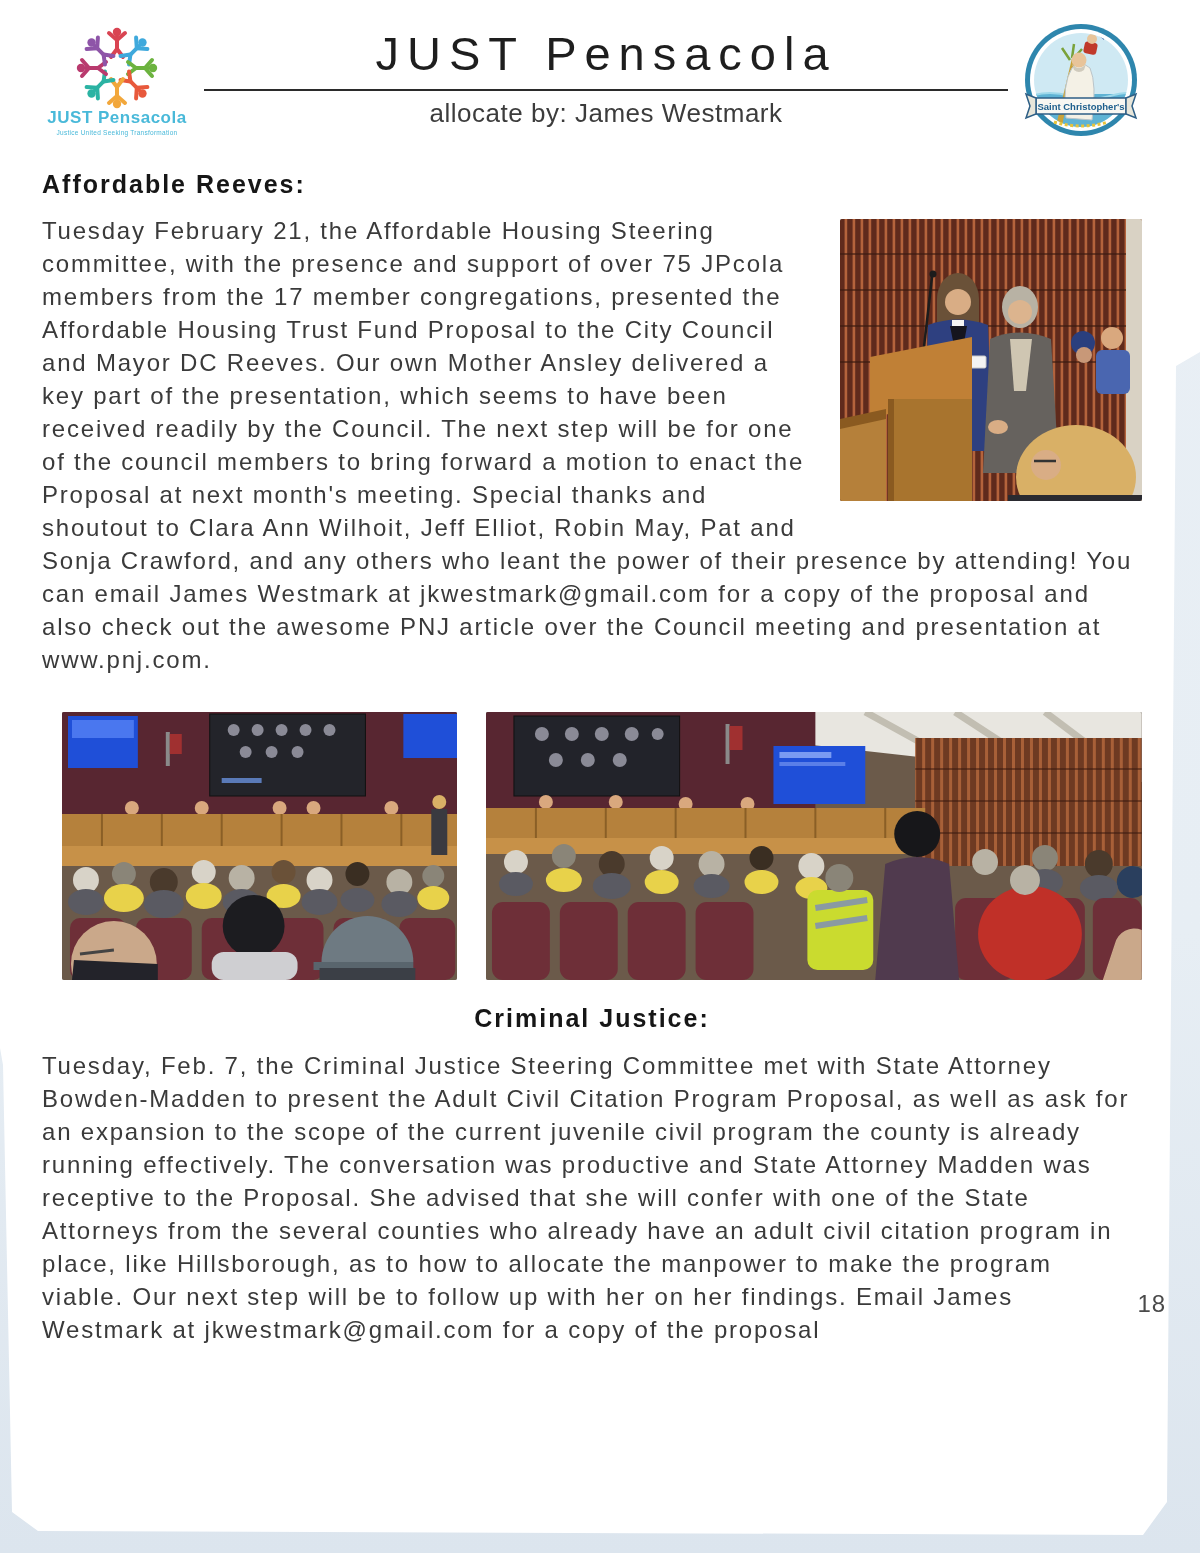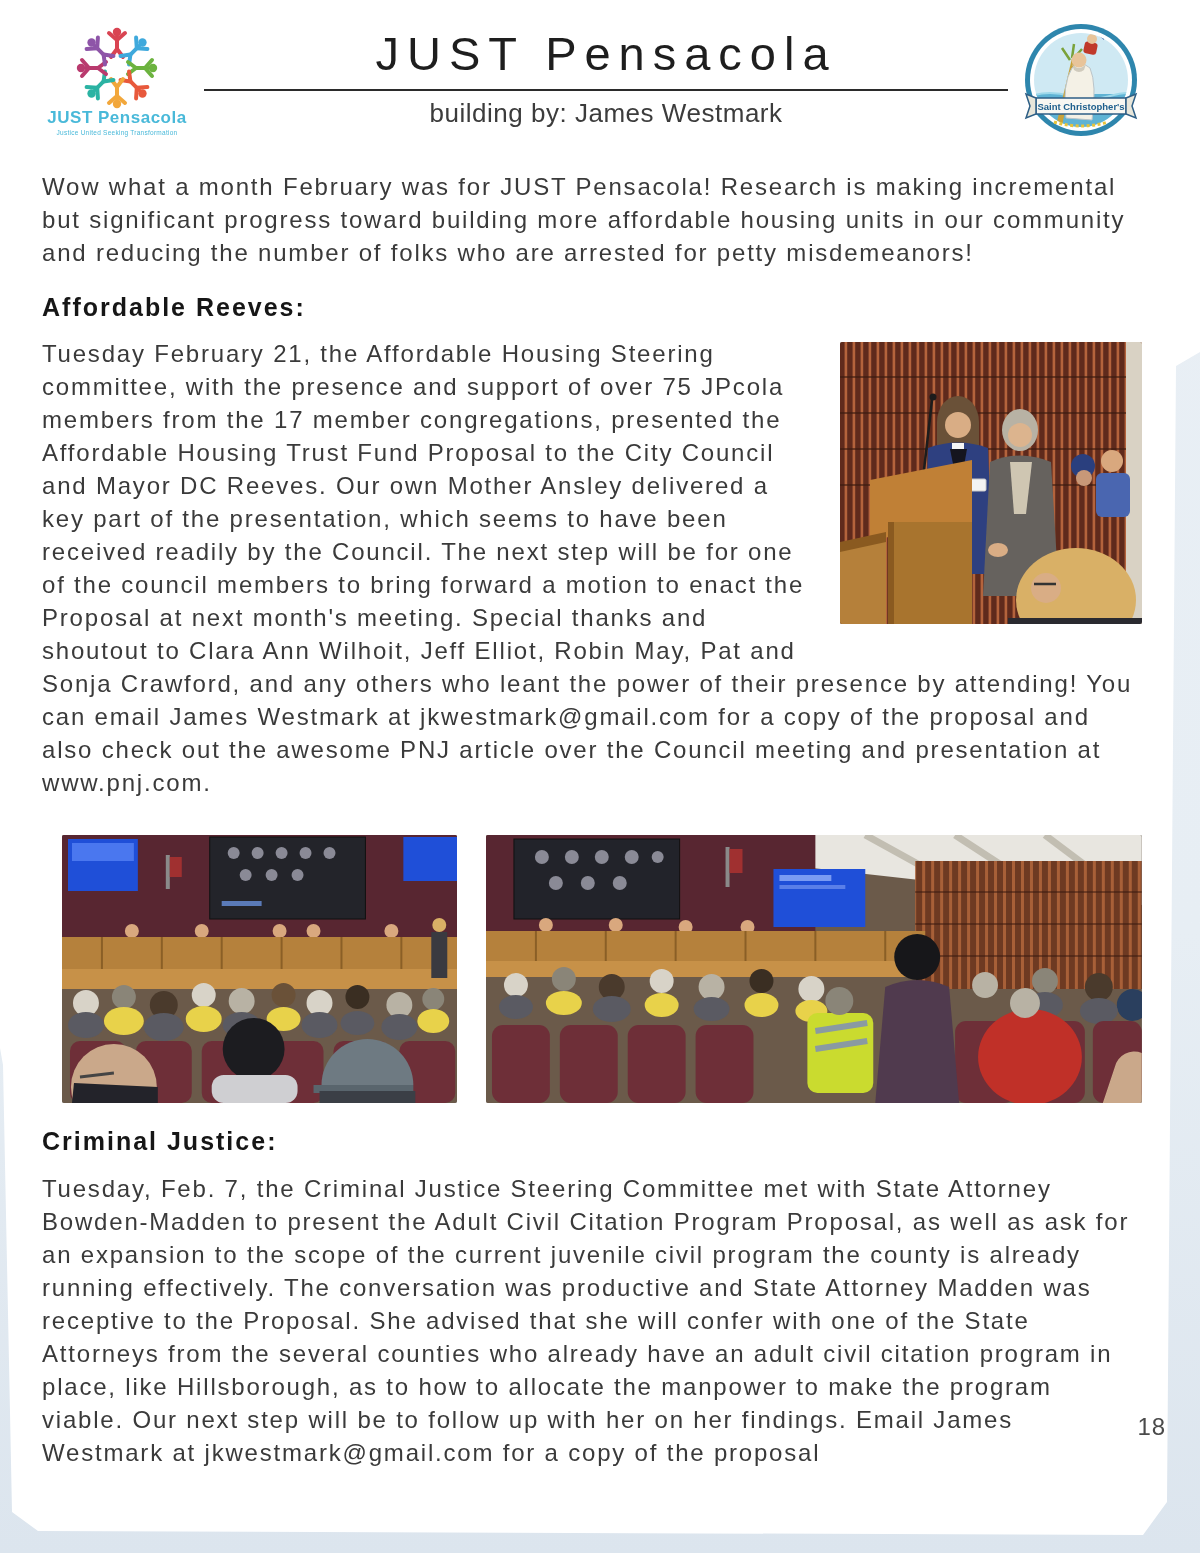--- a/index.html
+++ b/index.html
@@ -34,21 +34,21 @@
   .para{display:block;}
   .ah-para{margin-top:12px;}
   .cj-para{margin-top:16px;}
   
   .photo{overflow:hidden;border-radius:2px;background:#888;}
   .photo svg{display:block;width:100%;height:100%;}
   .podium-photo{float:right;width:302px;height:282px;margin:5px 0 11px 30px;}
   .photo-row{display:flex;gap:29px;margin:36px 0 0 20px;}
   .council-left{width:396px;height:268px;}
   .council-right{width:657px;height:268px;}
-  .after-photos{margin-top:36px;}
+  .after-photos{margin-top:36px;text-align:center;}
   .page-num{position:absolute;right:34px;bottom:28px;font-size:24px;color:#4a4a4a;letter-spacing:.04em;}
   .clearfix::after{content:"";display:block;clear:both;}
 </style>
 </head>
 <body>
 
 <div class="canvas">
   <div class="sheet">
     <div class="content">
 
@@ -107,21 +107,21 @@
               </g>
             </g>
           </svg>
           <div class="jp-name">JUST Pensacola</div>
           <div class="jp-tag">Justice United Seeking Transformation</div>
         </div>
 
         <div class="title-block">
           <div class="title">JUST Pensacola</div>
           <div class="title-rule"></div>
-          <div class="subtitle">building by: James Westmark</div>
+          <div class="subtitle">allocate by: James Westmark</div>
         </div>
 
         <div class="badge">
           <svg width="122" height="120" viewBox="0 0 122 120">
             <defs>
                 <clipPath id="bclip">
                   <circle cx="61" cy="58" r="47"></circle>
                 </clipPath>
               </defs>
             <circle cx="61" cy="58" r="56" fill="#2e86ad"></circle>
@@ -142,21 +142,20 @@
             </g>
             <path d="M16,76 L106,76 L106,92 L16,92 Z" fill="#f8f7f2" stroke="#2e5f86" stroke-width="1.5"></path>
             <path d="M16,76 L6,72 L10,84 L6,96 L16,92 Z" fill="#e8e6da" stroke="#2e5f86" stroke-width="1.5"></path>
             <path d="M106,76 L116,72 L112,84 L116,96 L106,92 Z" fill="#e8e6da" stroke="#2e5f86" stroke-width="1.5"></path>
             <text x="61" y="88" text-anchor="middle" font-size="9.5" font-weight="bold" fill="#1d5e8c" font-family="Liberation Sans, sans-serif">Saint Christopher's</text>
             <path d="M34,100 Q61,108 88,100" stroke="#e8c43a" stroke-width="3" stroke-dasharray="3,2.5" fill="none"></path>
           </svg>
         </div>
       </div>
 
-      <p class="body-text intro">Wow what a month February was for JUST Pensacola! Research is making incremental but significant progress toward building more affordable housing units in our community and reducing the number of folks who are arrested for petty misdemeanors!</p>
 
       <h2 class="sec">Affordable Reeves:</h2>
 
       <div class="para ah-para clearfix">
         <div class="photo podium-photo">
           <svg viewBox="0 0 302 282" preserveAspectRatio="none">
             <defs>
               <pattern id="slat1" width="8" height="12" patternUnits="userSpaceOnUse">
                 <rect width="8" height="12" fill="#5f2a1c"></rect>
                 <rect x="4.6" width="2.6" height="12" fill="#b4633c"></rect>

